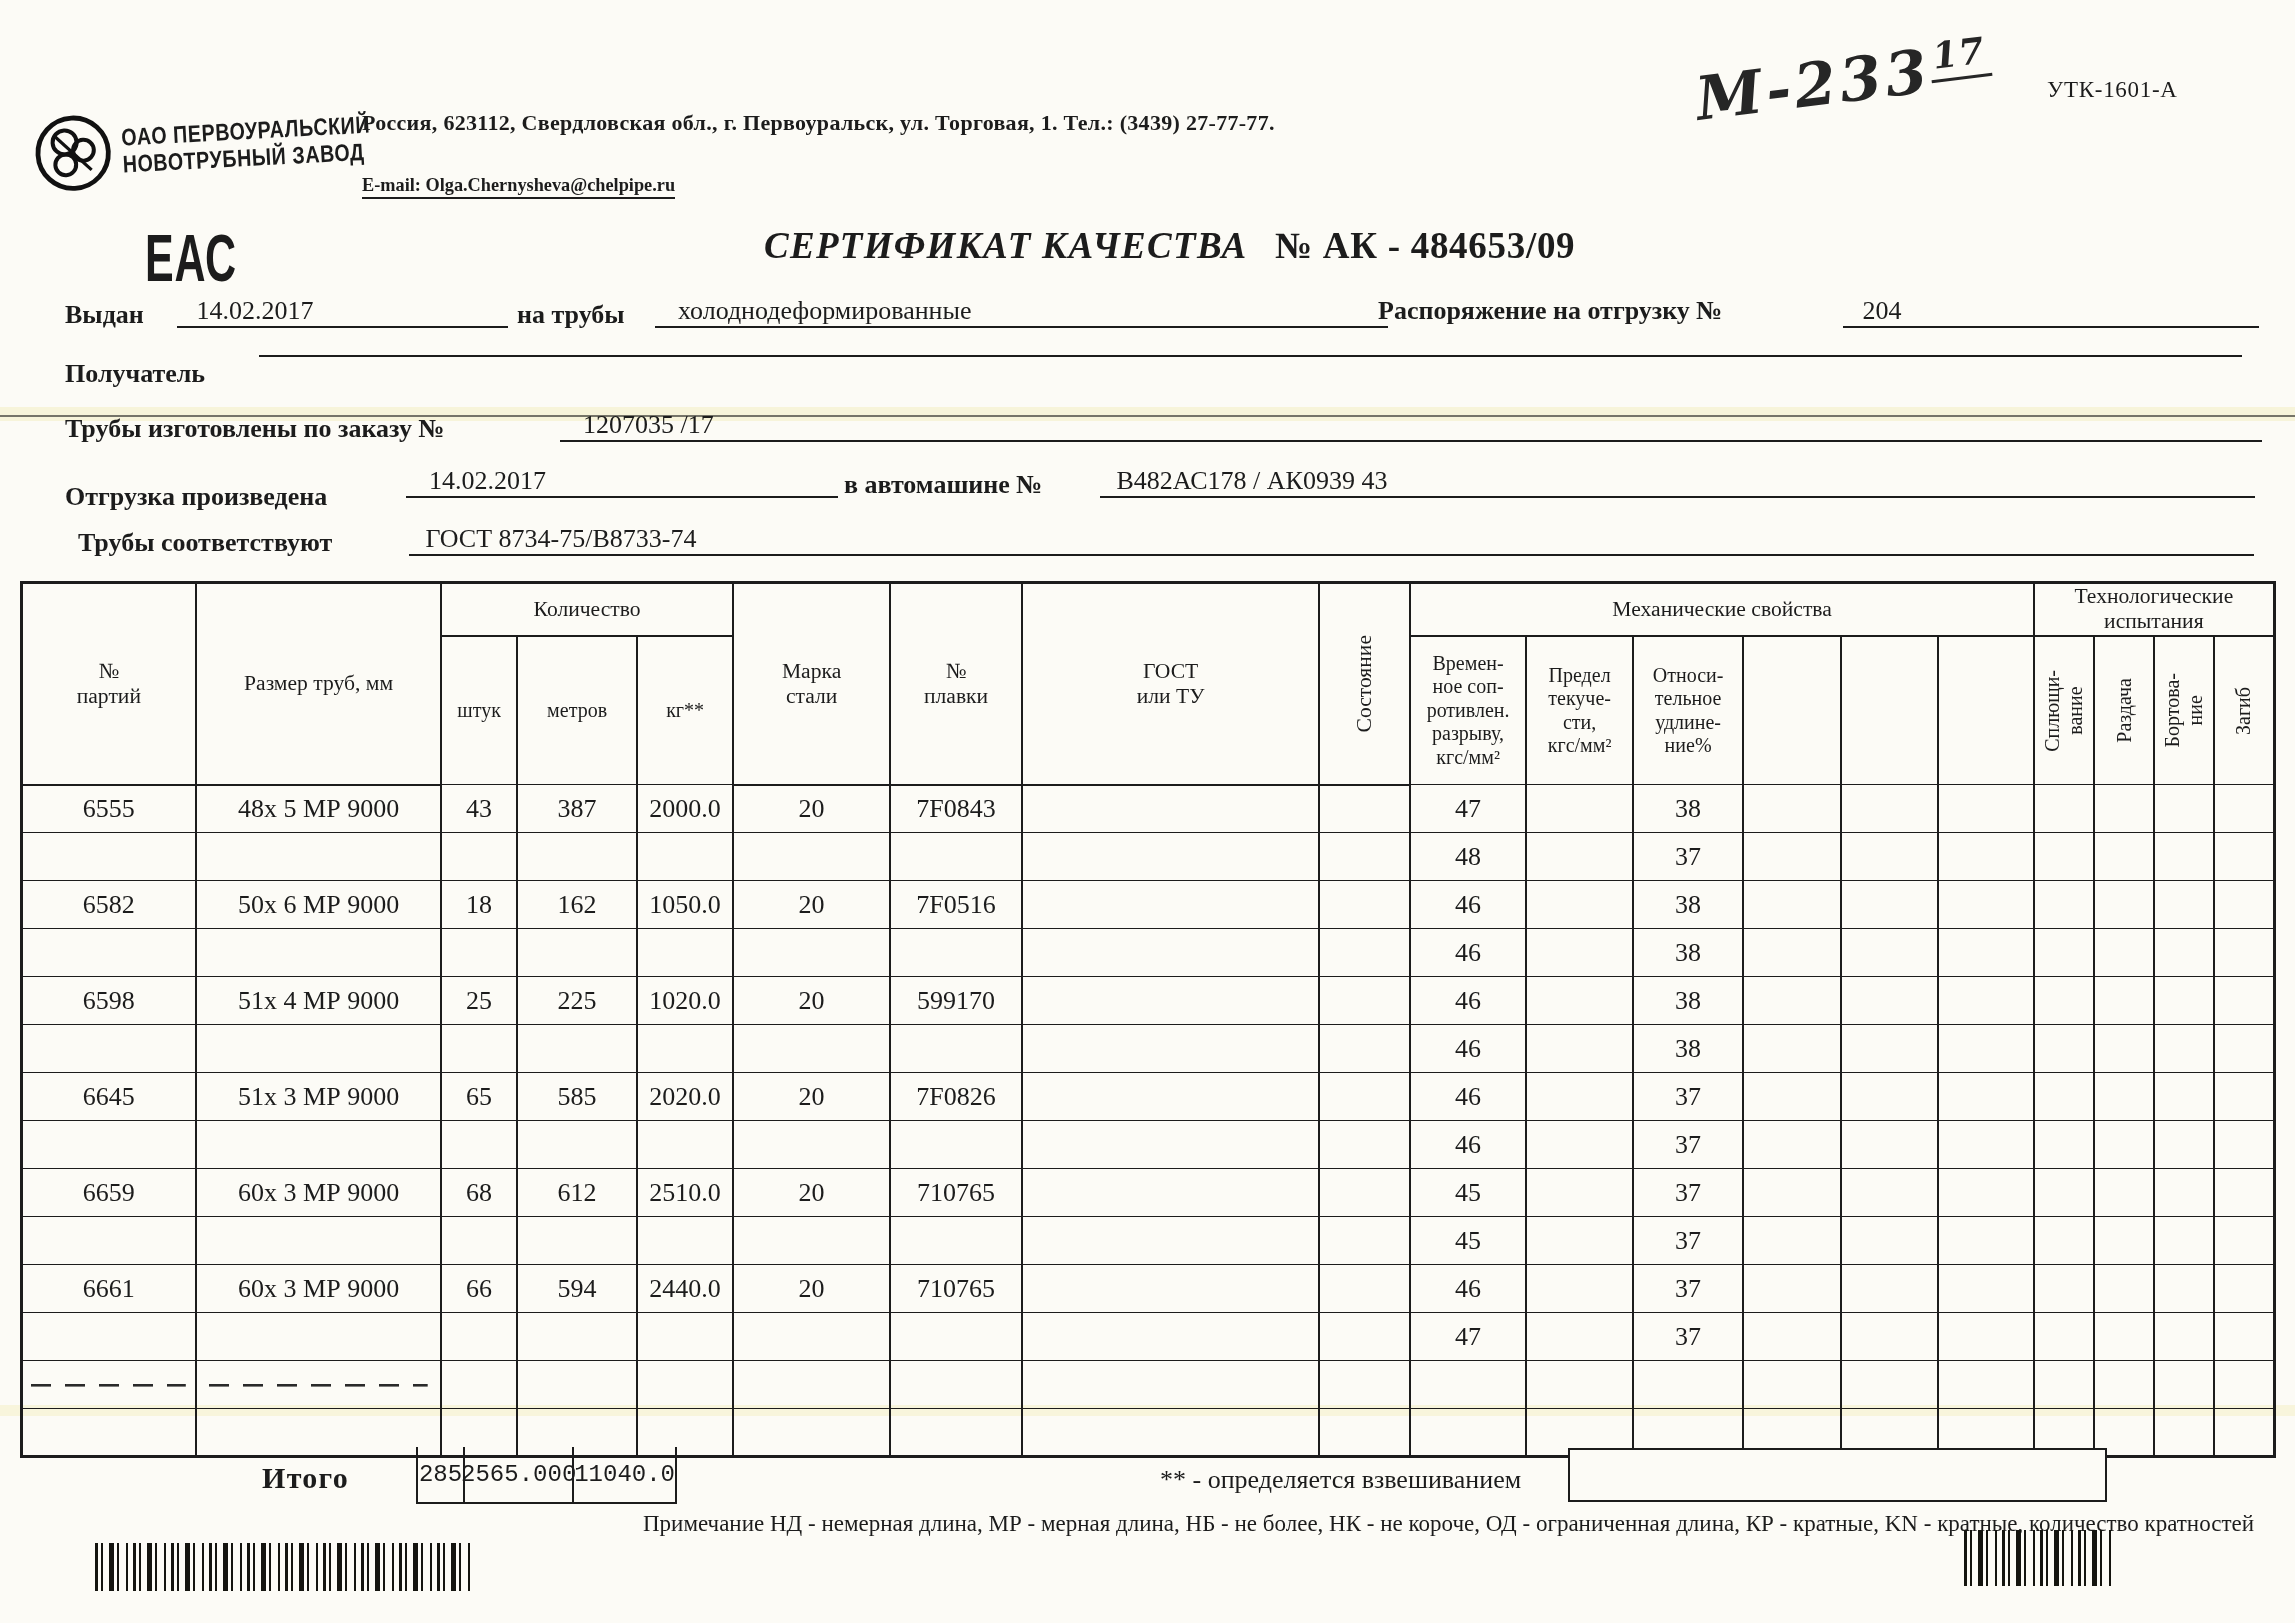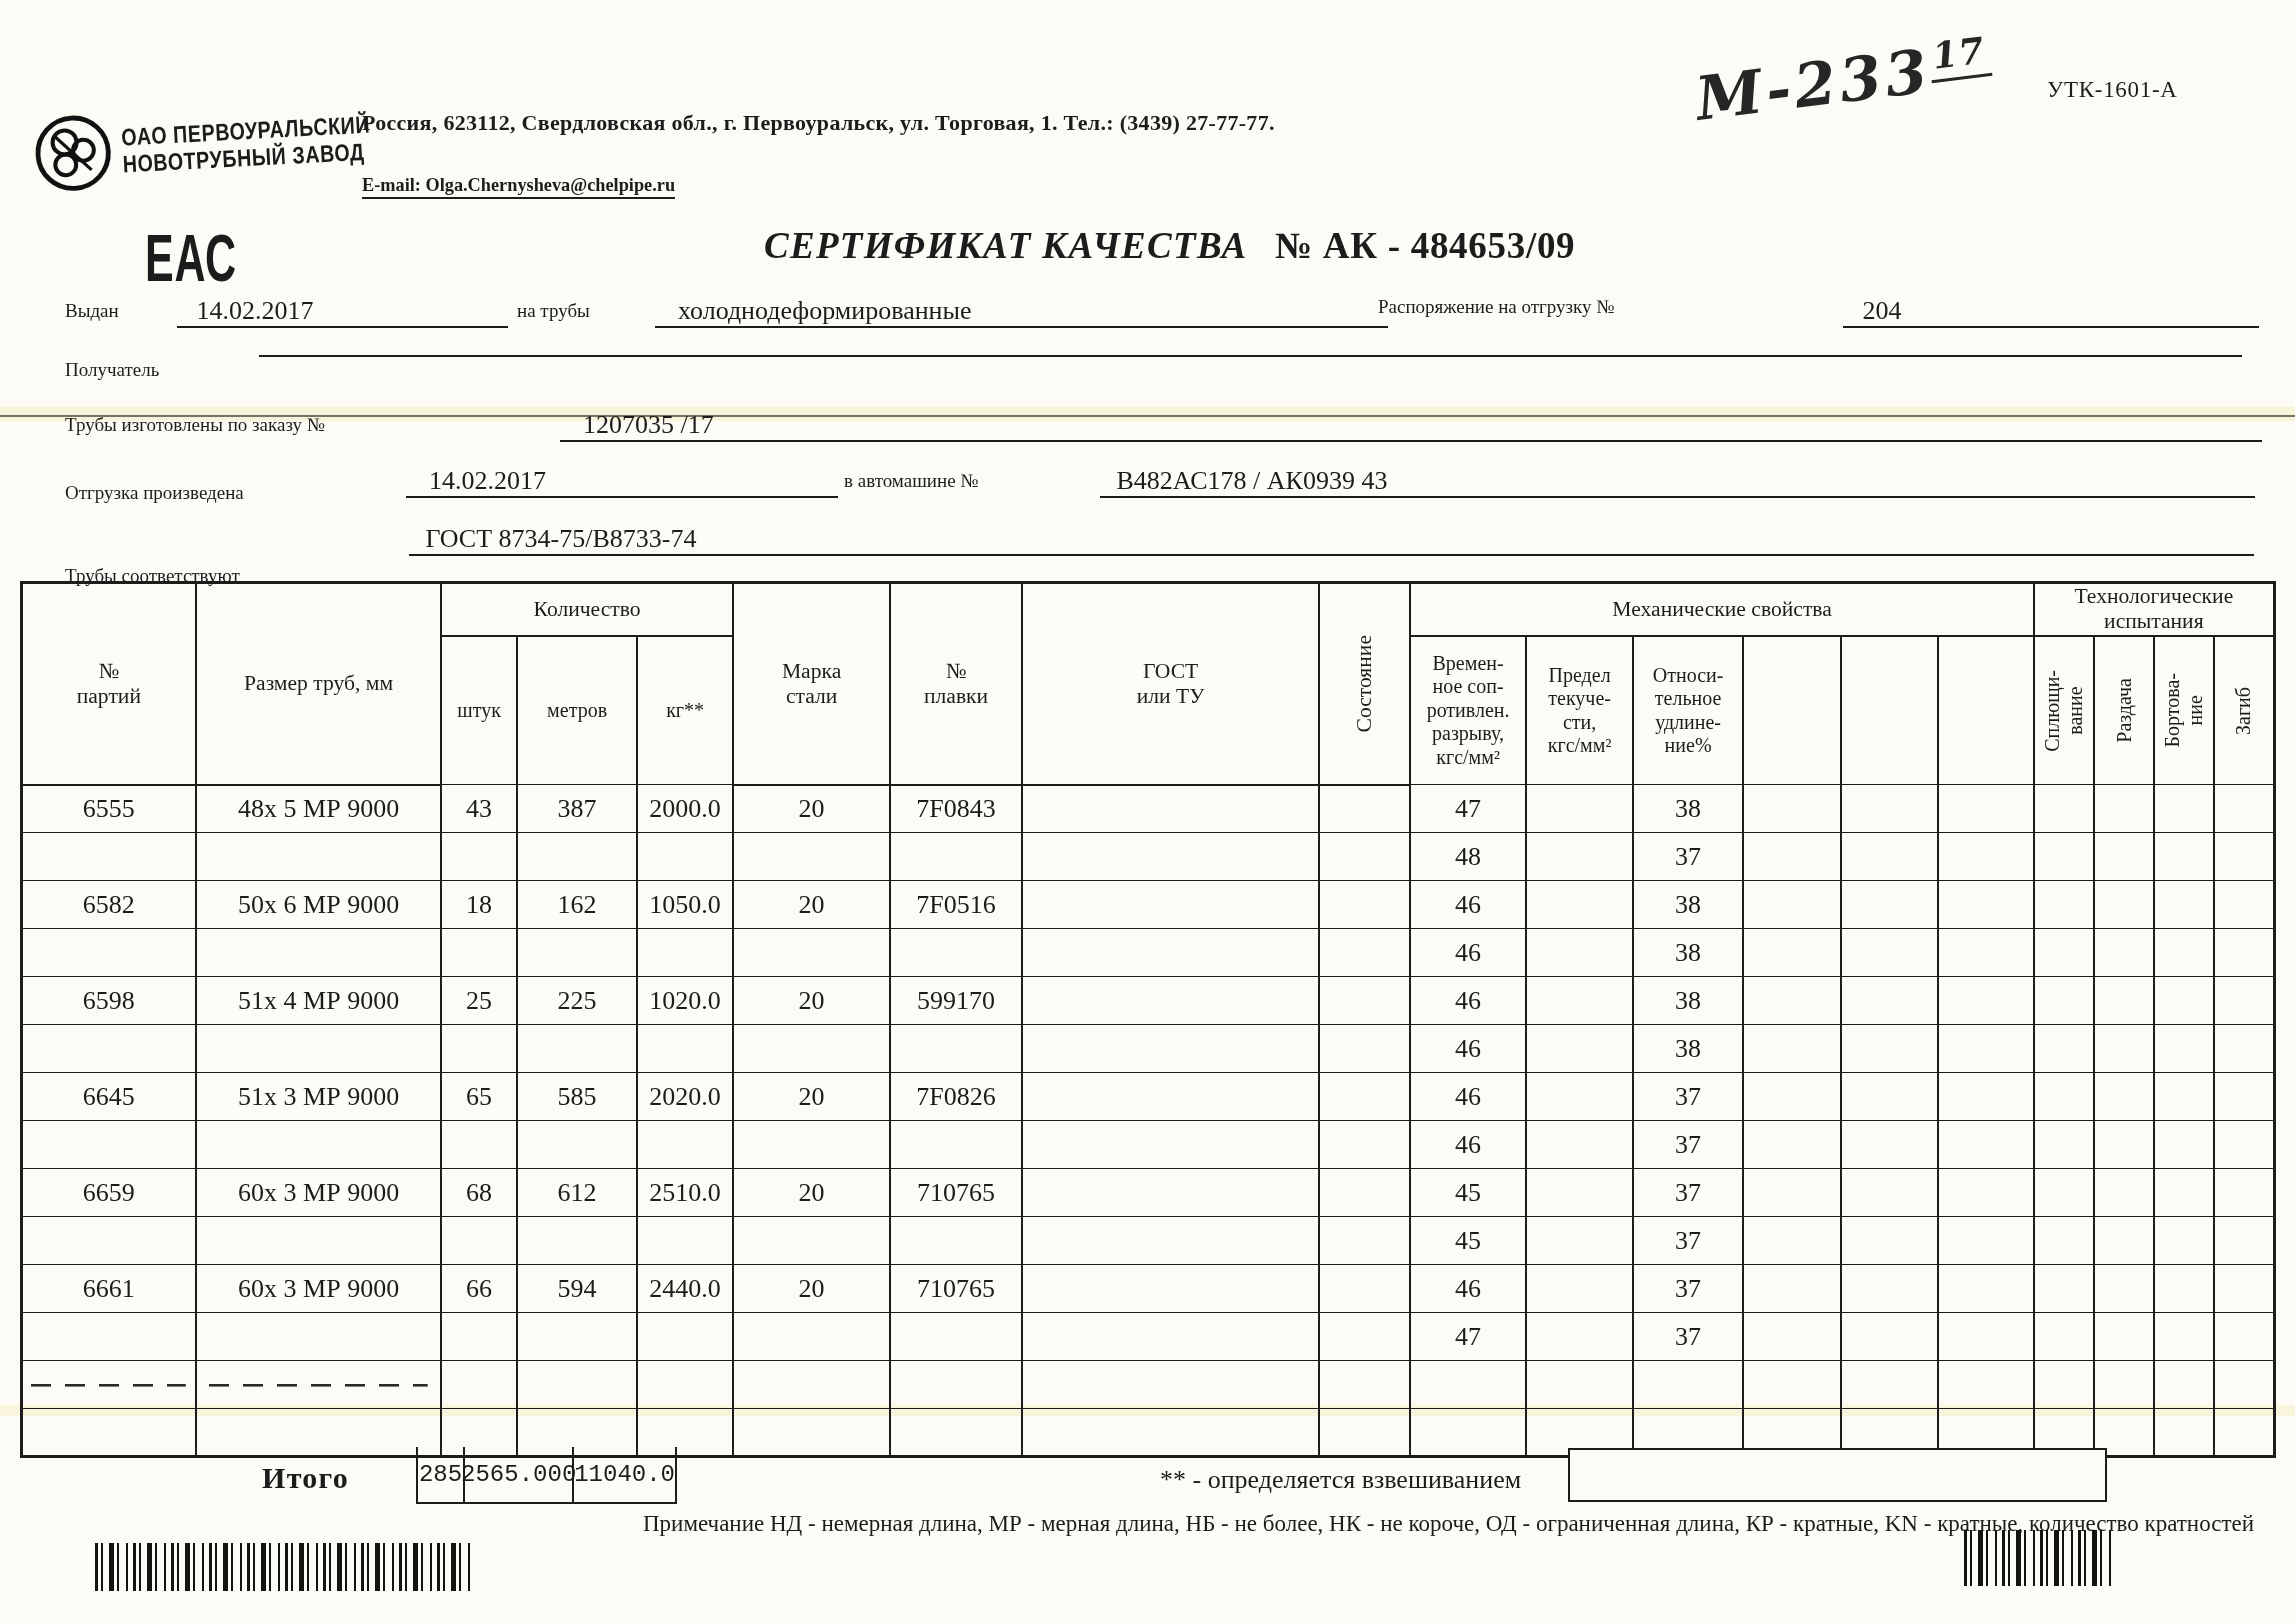--- a/index.html
+++ b/index.html
@@ -18,21 +18,21 @@
   #handwritten{left:1695px;top:46px;transform:rotate(-7deg);font-style:italic;font-weight:bold;
     font-family:"DejaVu Serif",serif;font-size:60px;color:#262626;letter-spacing:3.9px;}
   #handwritten .sup{font-size:36px;vertical-align:22px;border-bottom:3.9px solid #262626;padding:0 3.9px 2.6px 3.9px;letter-spacing:1.3px;}
   #form-code{left:2047px;top:77px;font-size:23px;letter-spacing:0.7px;}
   #eac{left:145px;top:221px;font-family:"Liberation Sans",sans-serif;font-weight:900;font-size:43px;
     transform:scaleY(1.55);transform-origin:top left;letter-spacing:0.7px;}
   #title{left:764px;top:224px;font-size:37px;font-weight:bold;white-space:nowrap;}
   #title .t-main{font-style:italic;letter-spacing:1.3px;}
   #title .t-num{margin-left:27.5px;letter-spacing:0.7px;}
   
-  .flabel{font-size:19px;font-weight:normal;white-space:nowrap;}
+  .flabel{font-size:26px;font-weight:bold;white-space:nowrap;}
   .fval{font-size:26px;white-space:nowrap;}
   .uline{border-bottom:2.6px solid #1c1c1c;}
   .scanline{left:0;top:415px;width:2295px;height:2px;background:#4a4a42;opacity:.75;}
   .yband{left:0;top:407px;width:2295px;height:14.4px;background:#f3efc2;opacity:.55;}
   .yband2{left:0;top:1405px;width:2295px;height:10.5px;background:#f3efc2;opacity:.5;}
   
   table{border-collapse:collapse;table-layout:fixed;}
   #cert-table{position:absolute;left:19.6px;top:581px;width:2253px;}
   #cert-table th,#cert-table td{
     border:1.3px solid #1c1c1c;border-left-width:2px;border-right-width:2px;
@@ -114,21 +114,21 @@
   <span class="abs fval uline" style="left:259px;top:355px;width:1983px;"></span>
 
   <span class="abs flabel" style="left:65px;top:414px;">Трубы изготовлены по заказу №</span>
   <span class="abs fval uline" style="left:560px;top:410px;width:1679px;padding-left:23px;">1207035   /17</span>
 
   <span class="abs flabel" style="left:65px;top:470px;margin-top:12px;">Отгрузка произведена</span>
   <span class="abs fval uline" style="left:406px;top:466px;width:409px;padding-left:23px;">14.02.2017</span>
   <span class="abs flabel" style="left:844px;top:470px;">в автомашине №</span>
   <span class="abs fval uline" style="left:1100px;top:466px;width:1139px;padding-left:16.4px;">В482АС178 / АК0939 43</span>
 
-  <span class="abs flabel" style="left:65px;top:528px;margin-top:37px;">Трубы соответствуют</span>
+  <span class="abs flabel" style="left:78px;top:528px;">Трубы соответствуют</span>
   <span class="abs fval uline" style="left:409px;top:524px;width:1829px;padding-left:16.4px;">ГОСТ 8734-75/В8733-74</span>
 
   <table id="cert-table">
     <colgroup>
       <col style="width:175px">
         <col style="width:245px">
         <col style="width:76px">
         <col style="width:120px">
       <col style="width:96px">
         <col style="width:157px">

